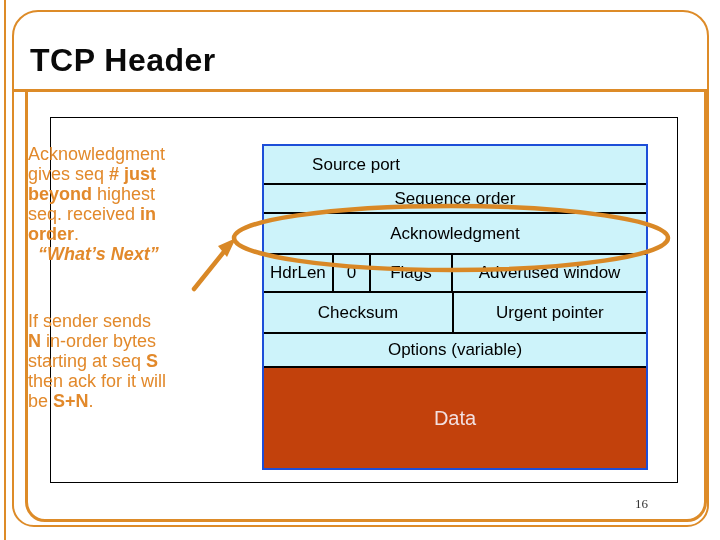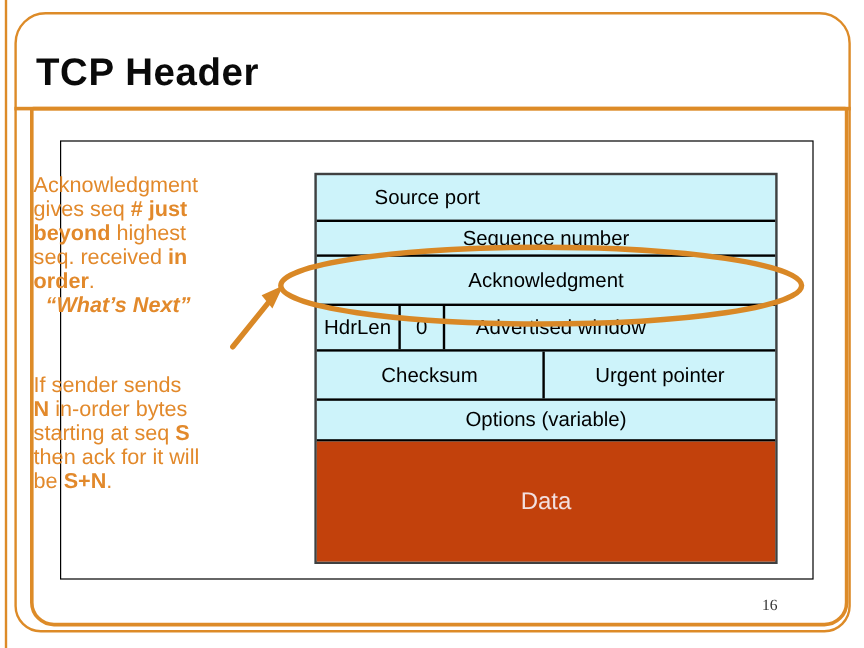--- a/index.html
+++ b/index.html
@@ -23,21 +23,21 @@
   
   .note{ position:absolute; left:28px; width:185px; font-size:18px; line-height:20px;
          color:#e2892b; }
   .note-1{ top:144px; }
   .note-2{ top:311px; }
   .note .b{ font-weight:bold; }
   .note .i{ font-style:italic; }
 
   
   .tcp-table{ position:absolute; left:262px; top:144px; width:386px; height:326px;
-              border:2px solid #404040; background:#cdf3fa; display:flex; flex-direction:column; }
+              border:2px solid #1d4ed8; background:#cdf3fa; display:flex; flex-direction:column; }
   .t-row{ display:flex; width:100%; border-bottom:2px solid #000000; }
   .t-row:last-child{ border-bottom:none; }
   .t-cell{ display:flex; align-items:center; justify-content:center;
            font-size:17px; color:#000000; border-right:2px solid #000000; overflow:hidden; }
   .t-cell:last-child{ border-right:none; }
   .r1{ height:39px; } .r2{ height:29px; } .r3{ height:41px; } .r4{ height:38px; }
   .r5{ height:41px; } .r6{ height:34px; } .r7{ flex:1; }
   .data-row .t-cell{ background:#c2410c; color:#f2dfdf; font-size:20px; }
 
   
@@ -59,28 +59,29 @@
 <div class="content-box"></div>
 
 <div class="note note-1"><span>Acknowledgment</span><br><span>gives seq </span><span class="b"># just</span><br><span class="b">beyond</span><span> highest</span><br><span>seq. received </span><span class="b">in</span><br><span class="b">order</span><span>.</span><br><span>&nbsp;&nbsp;</span><span class="b i">“What’s Next”</span></div>
 <div class="note note-2"><span>If sender sends</span><br><span class="b">N</span><span> in-order bytes</span><br><span>starting at seq </span><span class="b">S</span><br><span>then ack for it will</span><br><span>be </span><span class="b">S+N</span><span>.</span></div>
 
 <div class="tcp-table">
   <div class="t-row r1">
     <div class="t-cell" style="flex-basis:48.2%">Source port</div>
   </div>
   <div class="t-row r2">
-    <div class="t-cell" style="flex-basis:100%">Sequence number</div>
+    <div class="t-cell" style="flex-basis:100%">Sequence order</div>
   </div>
   <div class="t-row r3">
     <div class="t-cell" style="flex-basis:100%">Acknowledgment</div>
   </div>
   <div class="t-row r4">
     <div class="t-cell" style="flex-basis:18.3%">HdrLen</div>
     <div class="t-cell" style="flex-basis:9.7%">0</div>
+    <div class="t-cell" style="flex-basis:21.5%">Flags</div>
     <div class="t-cell" style="flex-basis:50.5%">Advertised window</div>
   </div>
   <div class="t-row r5">
     <div class="t-cell" style="flex-basis:49.7%">Checksum</div>
     <div class="t-cell" style="flex-basis:50.3%">Urgent pointer</div>
   </div>
   <div class="t-row r6">
     <div class="t-cell" style="flex-basis:100%">Options (variable)</div>
   </div>
   <div class="t-row r7 data-row">

